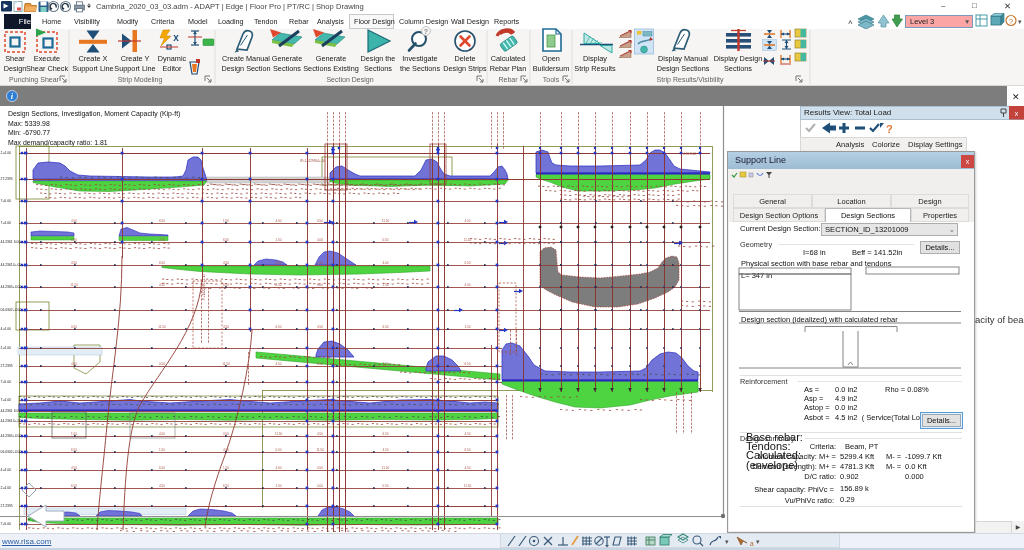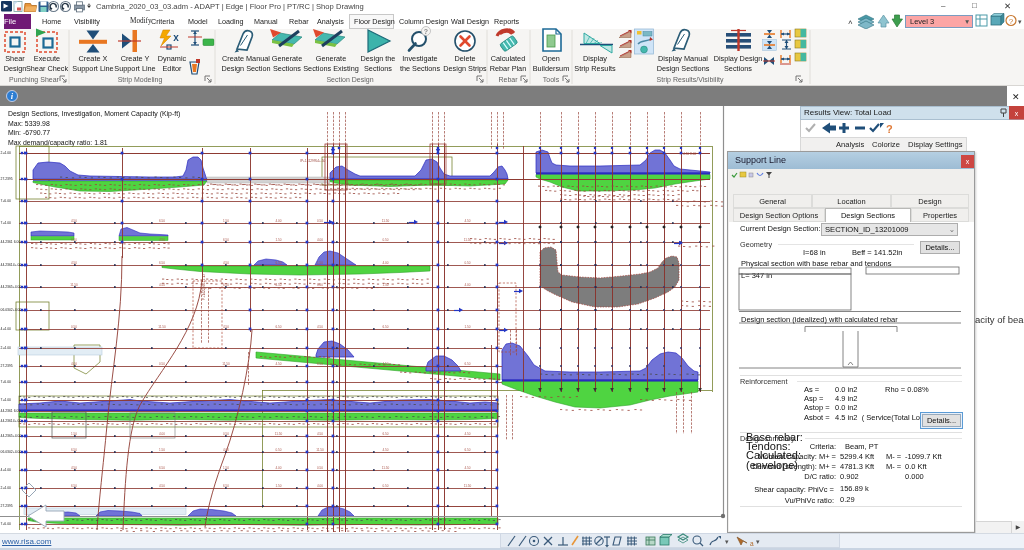--- a/index.html
+++ b/index.html
@@ -2312,30 +2312,30 @@
 <rect x="76.5" y="8.5" width="6" height="3.4" fill="#fff" stroke="#5a6a78" stroke-width="0.8"></rect>
 <polygon points="87,5.5 91,5.5 89,8" fill="#333"></polygon>
 <line x1="89" y1="3.8" x2="89" y2="4.6" stroke="#333" stroke-width="2.2"></line>
   </svg>
 <div class="abs" style="left:96px;top:2px;font-size:7.6px;color:#444;">Cambria_2020_03_03.adm - ADAPT | Edge | Floor Pro | PT/RC | Shop Drawing</div>
 <div class="abs" style="left:941px;top:1px;font-size:8px;color:#333;">–</div>
 <div class="abs" style="left:972px;top:1px;font-size:8px;color:#333;">□</div>
 <div class="abs" style="left:1004px;top:1px;font-size:8.5px;color:#333;">✕</div>
 
 <div class="abs" style="left:0;top:13px;width:1024px;height:16px;background:#fff;"></div>
-<div class="abs" style="left:4px;top:13.5px;width:27px;height:15px;background:#701a75;color:#fff;font-size:7.6px;text-align:left;line-height:15px;">File</div>
+<div class="abs" style="left:4px;top:13.5px;width:27px;height:15px;background:#0f172a;color:#fff;font-size:7.6px;text-align:right;line-height:15px;">File</div>
 <div class="abs" style="left:349px;top:13.5px;width:45px;height:15px;background:#f8f8f8;border:1px solid #c8c8c8;"></div>
 <div class="abs" style="top:17px;left:0;width:860px;font-size:7.2px;color:#222;">
 <span class="abs" style="left:42px;">Home</span>
     <span class="abs" style="left:74px;">Visibility</span>
-    <span class="abs" style="left:130px;font-family:Liberation Serif, serif;">Modify</span>
+    <span class="abs" style="left:117px;">Modify</span>
     <span class="abs" style="left:151px;">Criteria</span>
     <span class="abs" style="left:188px;">Model</span>
     <span class="abs" style="left:218px;">Loading</span>
-    <span class="abs" style="left:254px;">Manual</span>
+    <span class="abs" style="left:254px;">Tendon</span>
     <span class="abs" style="left:289px;">Rebar</span>
     <span class="abs" style="left:317px;">Analysis</span>
     <span class="abs" style="left:354px;">Floor Design</span>
     <span class="abs" style="left:399px;">Column Design</span>
     <span class="abs" style="left:451px;">Wall Design</span>
     <span class="abs" style="left:494px;">Reports</span>
 </div>
 <svg class="abs" style="left:0;top:0;" width="1024" height="29">
     <text x="848" y="25" font-size="8" fill="#333" font-family="Liberation Sans, sans-serif">˄</text>
 <polygon points="858,19 866,15 874,19 866,23" fill="#4a9aa8" stroke="#2e6e7e" stroke-width="0.6"></polygon>

